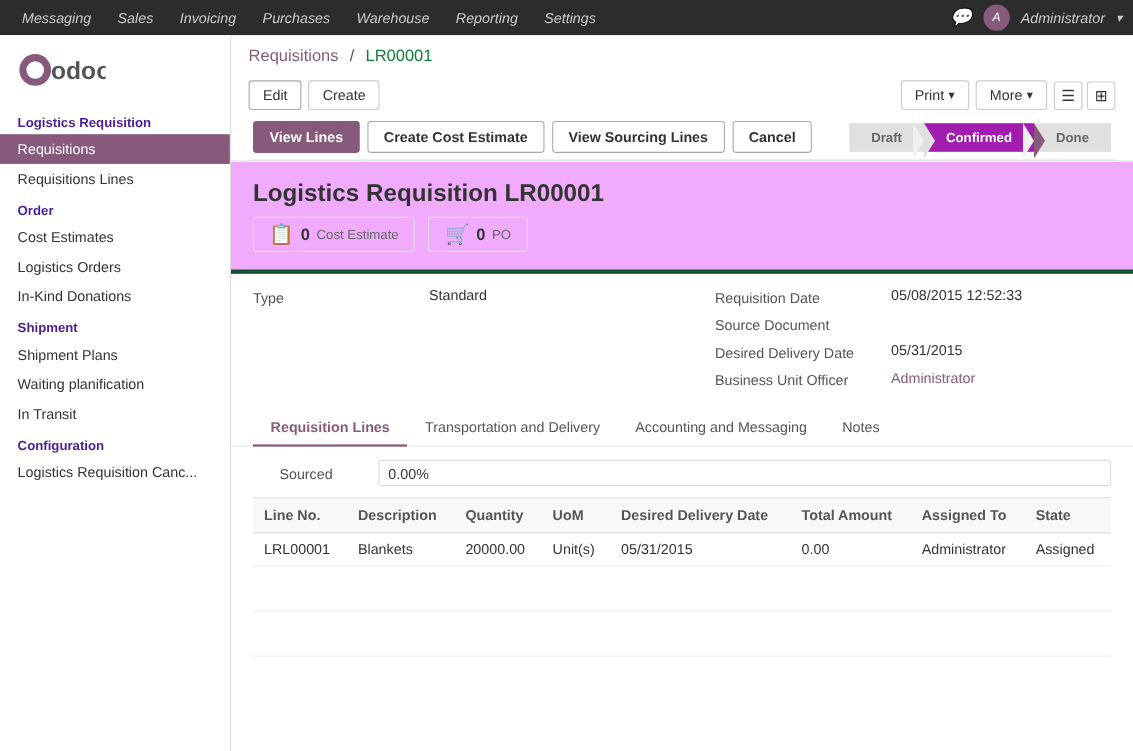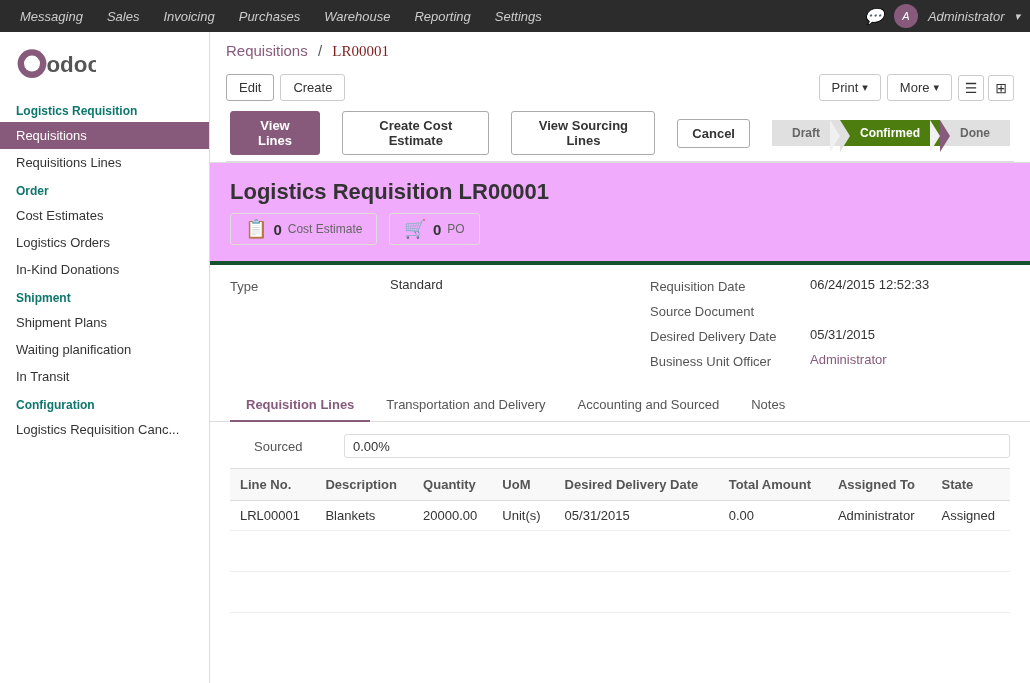--- a/index.html
+++ b/index.html
@@ -51,21 +51,21 @@
     .sidebar-logo {
       padding: 12px 16px;
       display: flex; align-items: center;
     }
     .sidebar-logo-img {
       width: 80px; height: 40px;
     }
     .sidebar-section-title {
       font-size: 12px;
       font-weight: bold;
-      color: #0f766e;
+      color: #4c1d95;
       padding: 8px 16px 4px;
       text-transform: none;
     }
     .sidebar-item {
       padding: 6px 16px;
       cursor: pointer;
       color: #333;
       font-size: 13px;
     }
     .sidebar-item.active {
@@ -121,21 +121,21 @@
       background: #fff;
       border-radius: 3px;
       display: flex; align-items: center; justify-content: center;
       cursor: pointer; font-size: 14px;
     }
 
     
     .action-bar {
       display: flex;
       align-items: center;
-      gap: 22px;
+      gap: 7px;
       padding: 4px 4px 6px;
       border-bottom: 1px solid #ddd;
     }
     .btn-action {
       padding: 6px 14px;
       border-radius: 3px;
       cursor: pointer;
       font-size: 13px;
       font-weight: bold;
     }
@@ -168,21 +168,21 @@
     }
     .status-step {
       padding: 6px 20px;
       background: #e0e0e0;
       color: #666;
       font-size: 12px;
       position: relative;
       font-weight: bold;
     }
     .status-step.active {
-      background: #4d7c0f;
+      background: #a21caf;
       color: #fff;
     }
     .status-step:not(:first-child)::before {
       content: '';
       position: absolute;
       left: -10px; top: 0;
       border-top: 16px solid transparent;
       border-bottom: 16px solid transparent;
       border-left: 10px solid #f0f0f0;
     }
@@ -393,21 +393,21 @@
     <div class="sidebar-section-title">Configuration</div>
     <div class="sidebar-item">Logistics Requisition Canc...</div>
   </div>
 
   <div class="main">
 
     <div class="breadcrumb-bar">
       <div class="breadcrumb">
         <span style="color:#875a7b; cursor:pointer;">Requisitions</span>
         <span style="color:#555; margin: 0 6px;">/</span>
-        <span style="color:#7f1d1d;font-family:Liberation Serif, serif;">LR00001</span>
+        <span style="color:#15803d;">LR00001</span>
       </div>
       <div class="toolbar">
         <button class="btn btn-primary">Edit</button>
         <button class="btn">Create</button>
         <div style="flex:1"></div>
         <button class="btn btn-dropdown">Print</button>
         <button class="btn btn-dropdown">More</button>
         <div class="view-icons">
           <div class="view-icon-btn">☰</div>
           <div class="view-icon-btn">⊞</div>
@@ -447,41 +447,41 @@
       <div class="fields-section">
         <div class="fields-left">
           <div class="field-row">
             <div class="field-label">Type</div>
             <div class="field-value">Standard</div>
           </div>
         </div>
         <div class="fields-right">
           <div class="field-row">
             <div class="field-label">Requisition Date</div>
-            <div class="field-value">06/24/2015 12:52:33</div>
+            <div class="field-value">05/08/2015 12:52:33</div>
           </div>
           <div class="field-row">
             <div class="field-label">Source Document</div>
             <div class="field-value"></div>
           </div>
           <div class="field-row">
             <div class="field-label">Desired Delivery Date</div>
             <div class="field-value">05/31/2015</div>
           </div>
           <div class="field-row">
             <div class="field-label">Business Unit Officer</div>
             <div class="field-value link">Administrator</div>
           </div>
         </div>
       </div>
 
       <div class="tabs-bar">
         <div class="tab active">Requisition Lines</div>
         <div class="tab">Transportation and Delivery</div>
-        <div class="tab">Accounting and Sourced</div>
+        <div class="tab">Accounting and Messaging</div>
         <div class="tab">Notes</div>
       </div>
 
       <div class="tab-content">
         <div class="sourced-row">
           <div class="sourced-label">Sourced</div>
           <div class="sourced-bar-container">
             <span class="sourced-value">0.00%</span>
           </div>
         </div>

